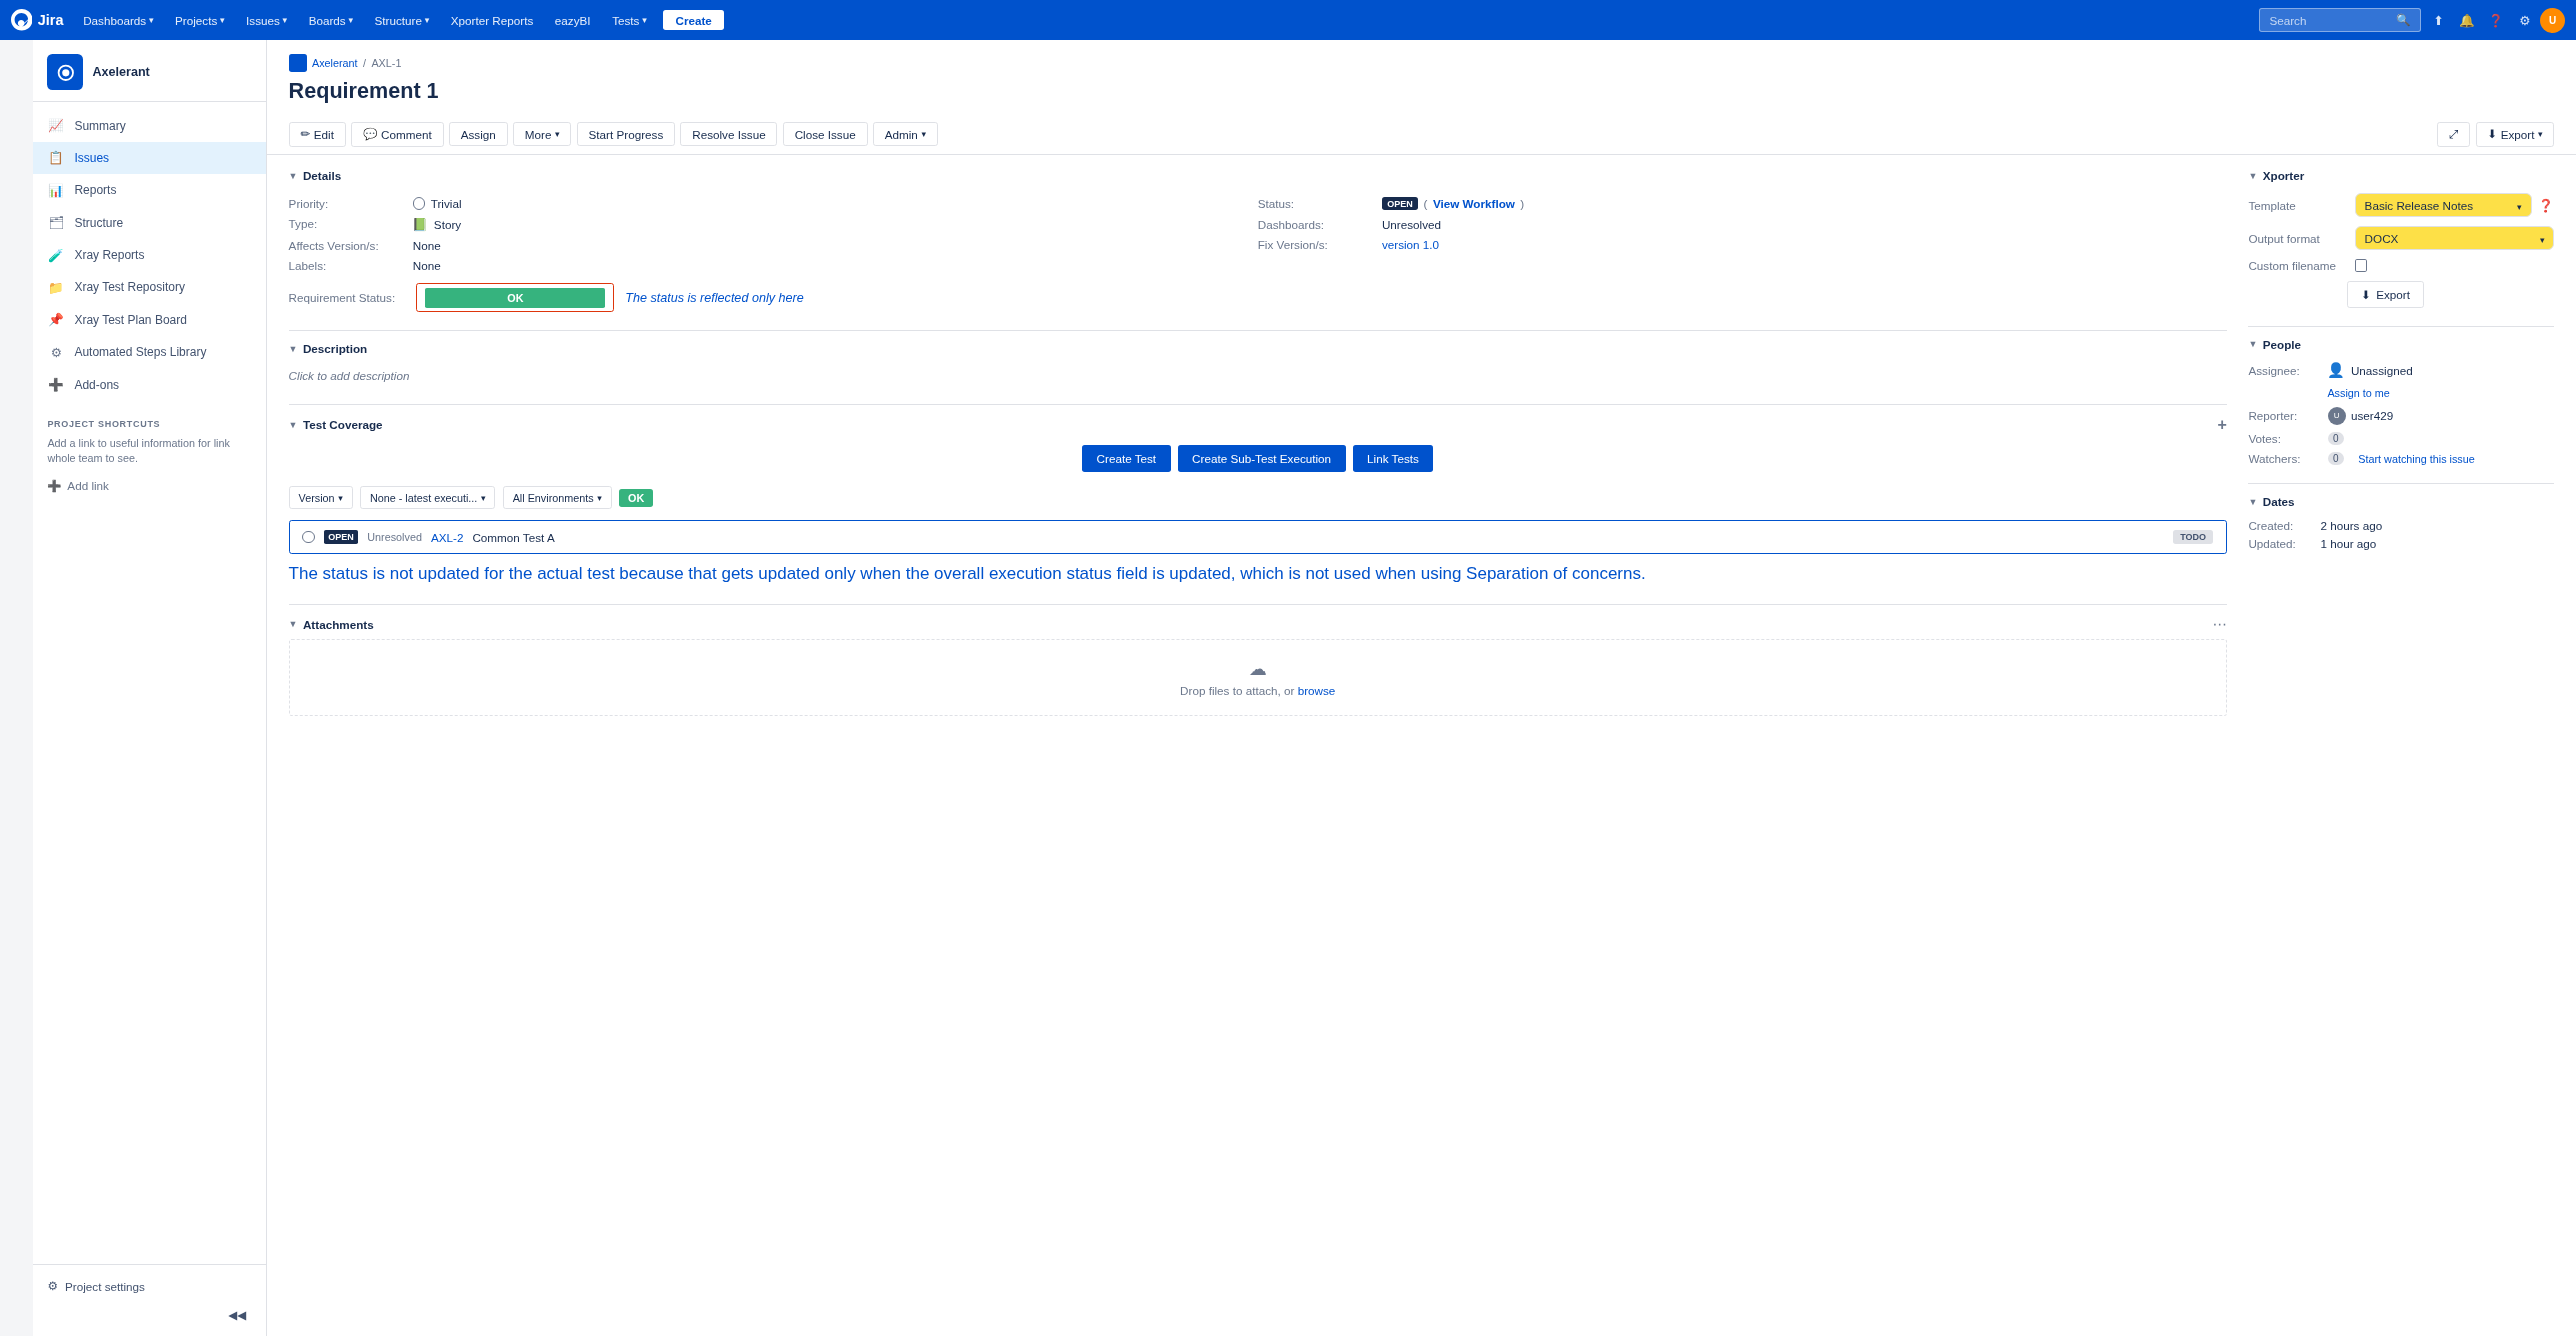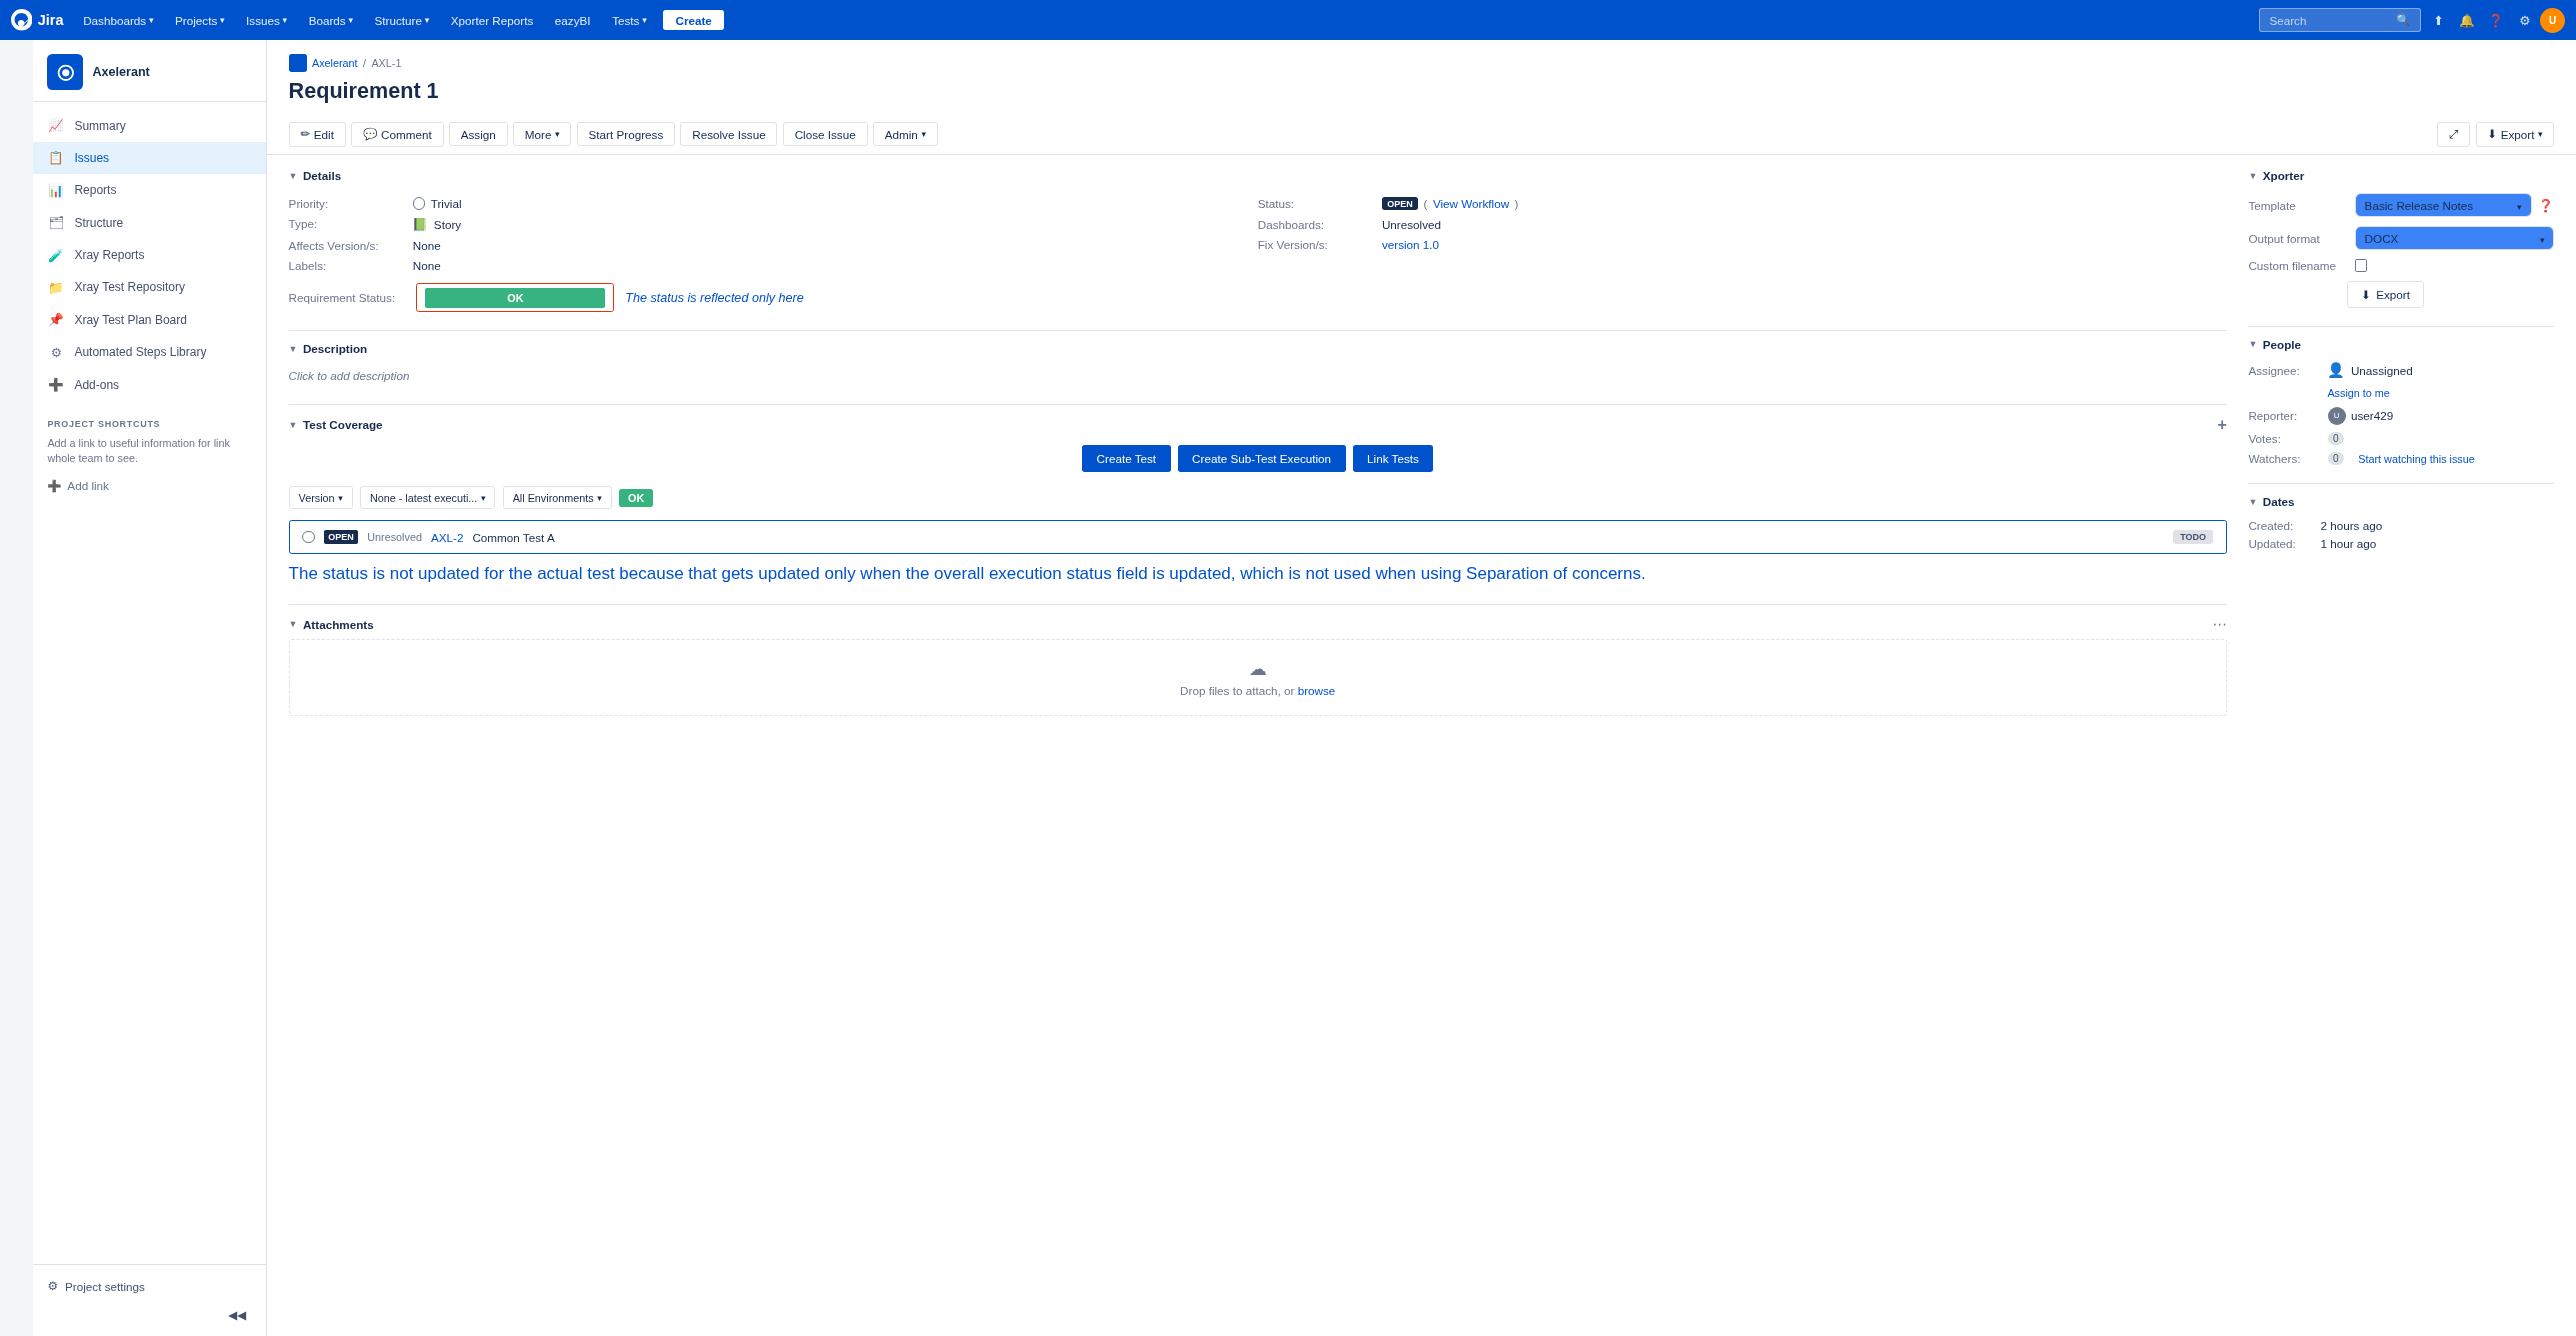--- a/index.html
+++ b/index.html
@@ -300,21 +300,21 @@
     .xporter-header { display: flex; align-items: center; gap: 5.4px; font-size: 11.7px; font-weight: 600; margin-bottom: 10.8px; }
     .xporter-row { display: flex; align-items: center; margin-bottom: 9px; gap: 7.2px; }
     .xporter-label { color: #6b778c; font-size: 11.7px; min-width: 99px; }
     .xporter-select {
       flex: 1;
       border: 0.9px solid #dfe1e6;
       border-radius: 6px;
       padding: 4.5px 9px;
       font-size: 11.7px;
       color: #172b4d;
-      background: #3b82f6;
+      background: #fde047;
       display: flex; align-items: flex-end; justify-content: space-between;
       cursor: pointer;
     }
     .xporter-help { color: #6b778c; font-size: 12.6px; cursor: pointer; }
     .xporter-checkbox { width: 12.6px; height: 12.6px; border: 0.9px solid #6b778c; border-radius: 1.8px; flex-shrink: 0; background: white; }
     .export-btn {
       display: flex; align-items: center; gap: 5.4px;
       padding: 5.4px 12.6px;
       border: 0.9px solid #dfe1e6;
       border-radius: 2.7px;
@@ -549,21 +549,21 @@
                 <span class="detail-label">Labels:</span>
                 <span class="detail-value">None</span>
               </div>
             </div>
             <div>
               <div class="detail-row">
                 <span class="detail-label">Status:</span>
                 <span class="detail-value">
                   <span class="status-badge">OPEN</span>
                   <span style="color:#6b778c;">(</span>
-                    <a style="color:#0052cc;cursor:pointer;font-size:11.7px;">View Workflow</a>
+                    <a style="color:#0052cc;cursor:pointer;font-size:11.7px;font-weight:bold;">View Workflow</a>
                     <span style="color:#6b778c;">)</span>
                 </span>
               </div>
               <div class="detail-row">
                 <span class="detail-label">Dashboards:</span>
                 <span class="detail-value">Unresolved</span>
               </div>
               <div class="detail-row">
                 <span class="detail-label">Fix Version/s:</span>
                 <span class="detail-value link">version 1.0</span>

